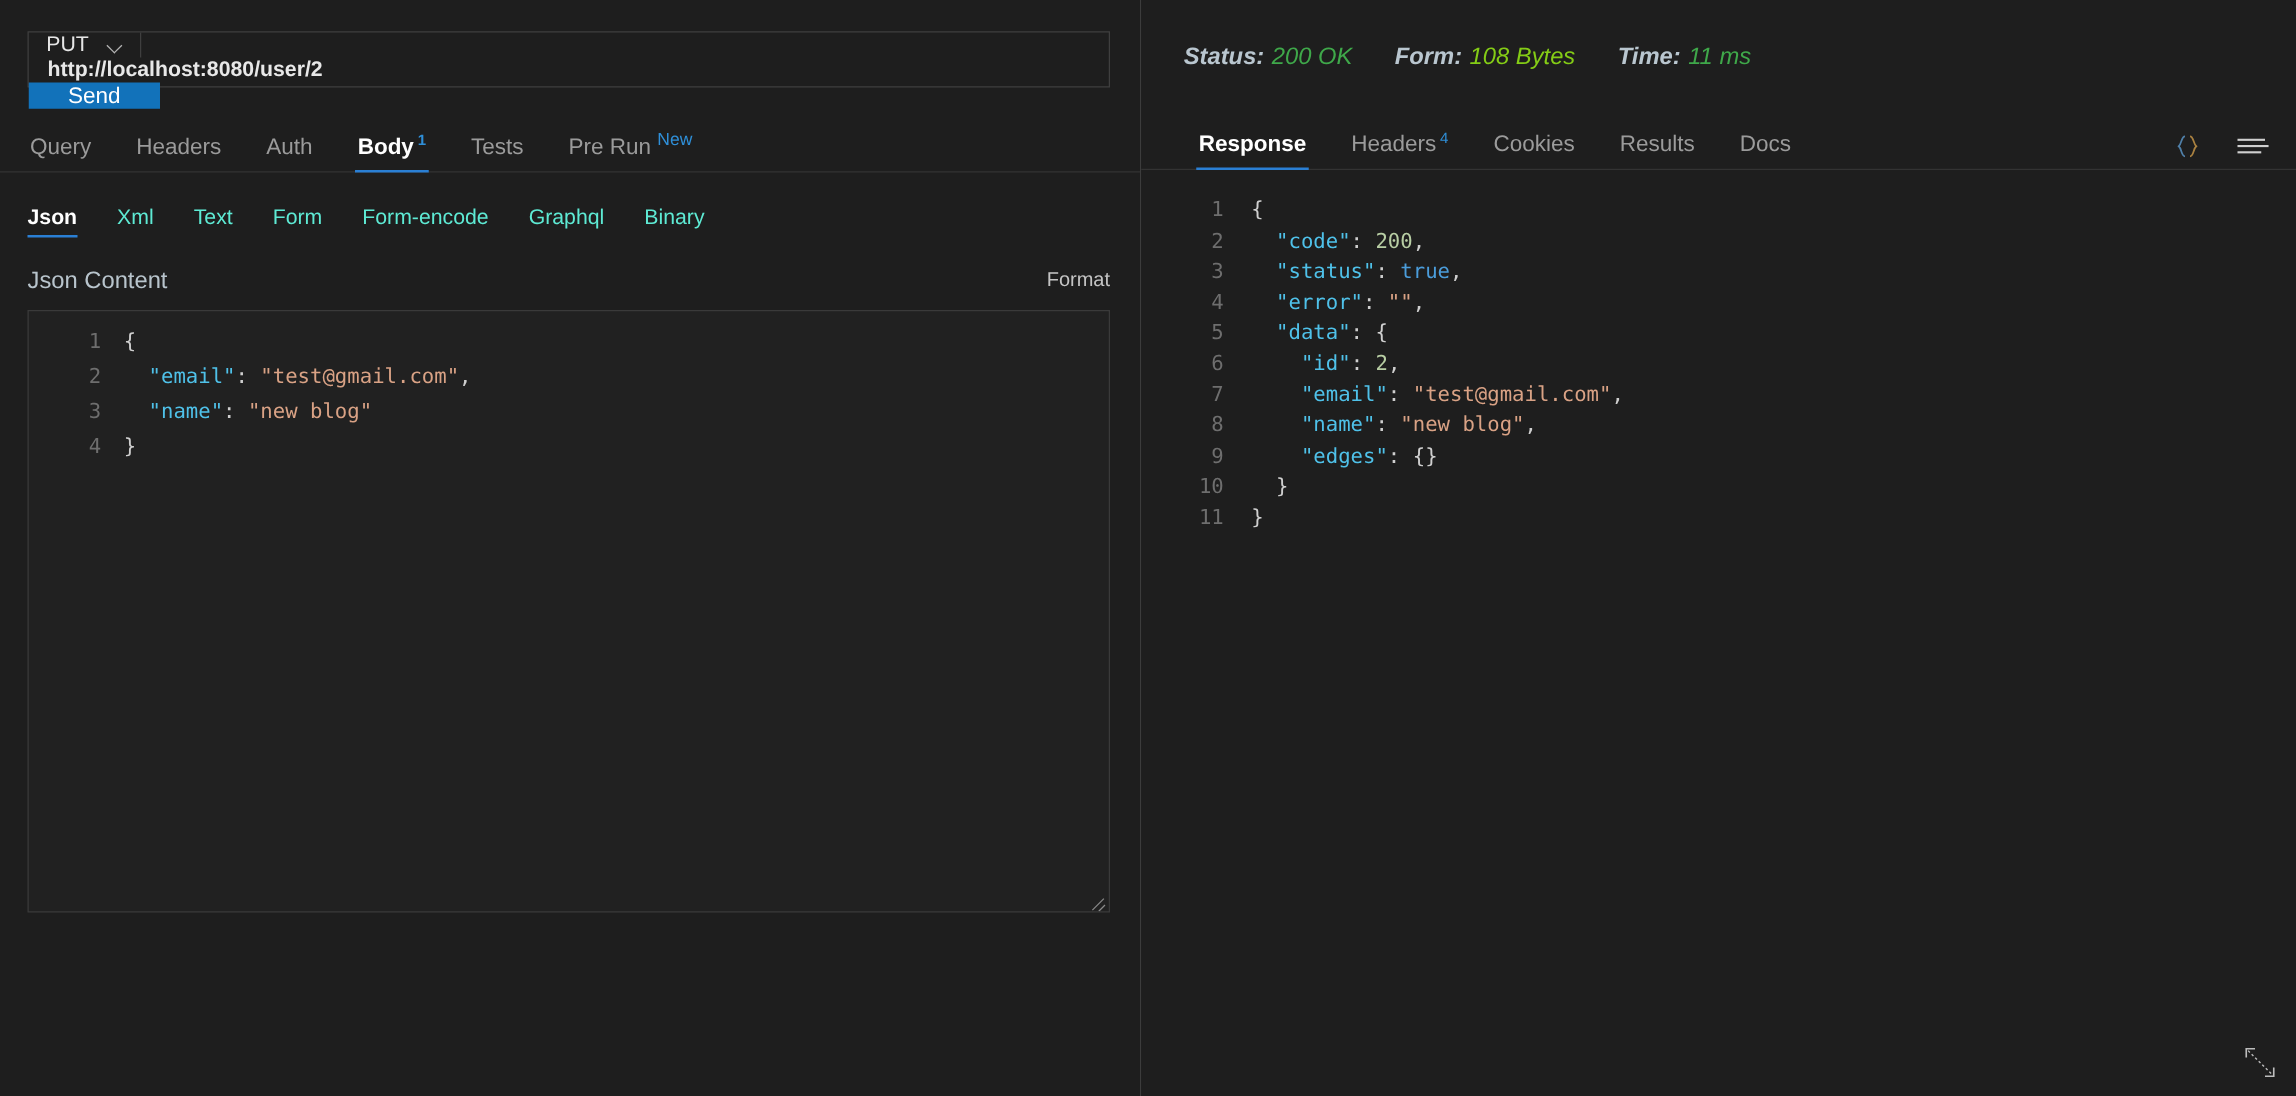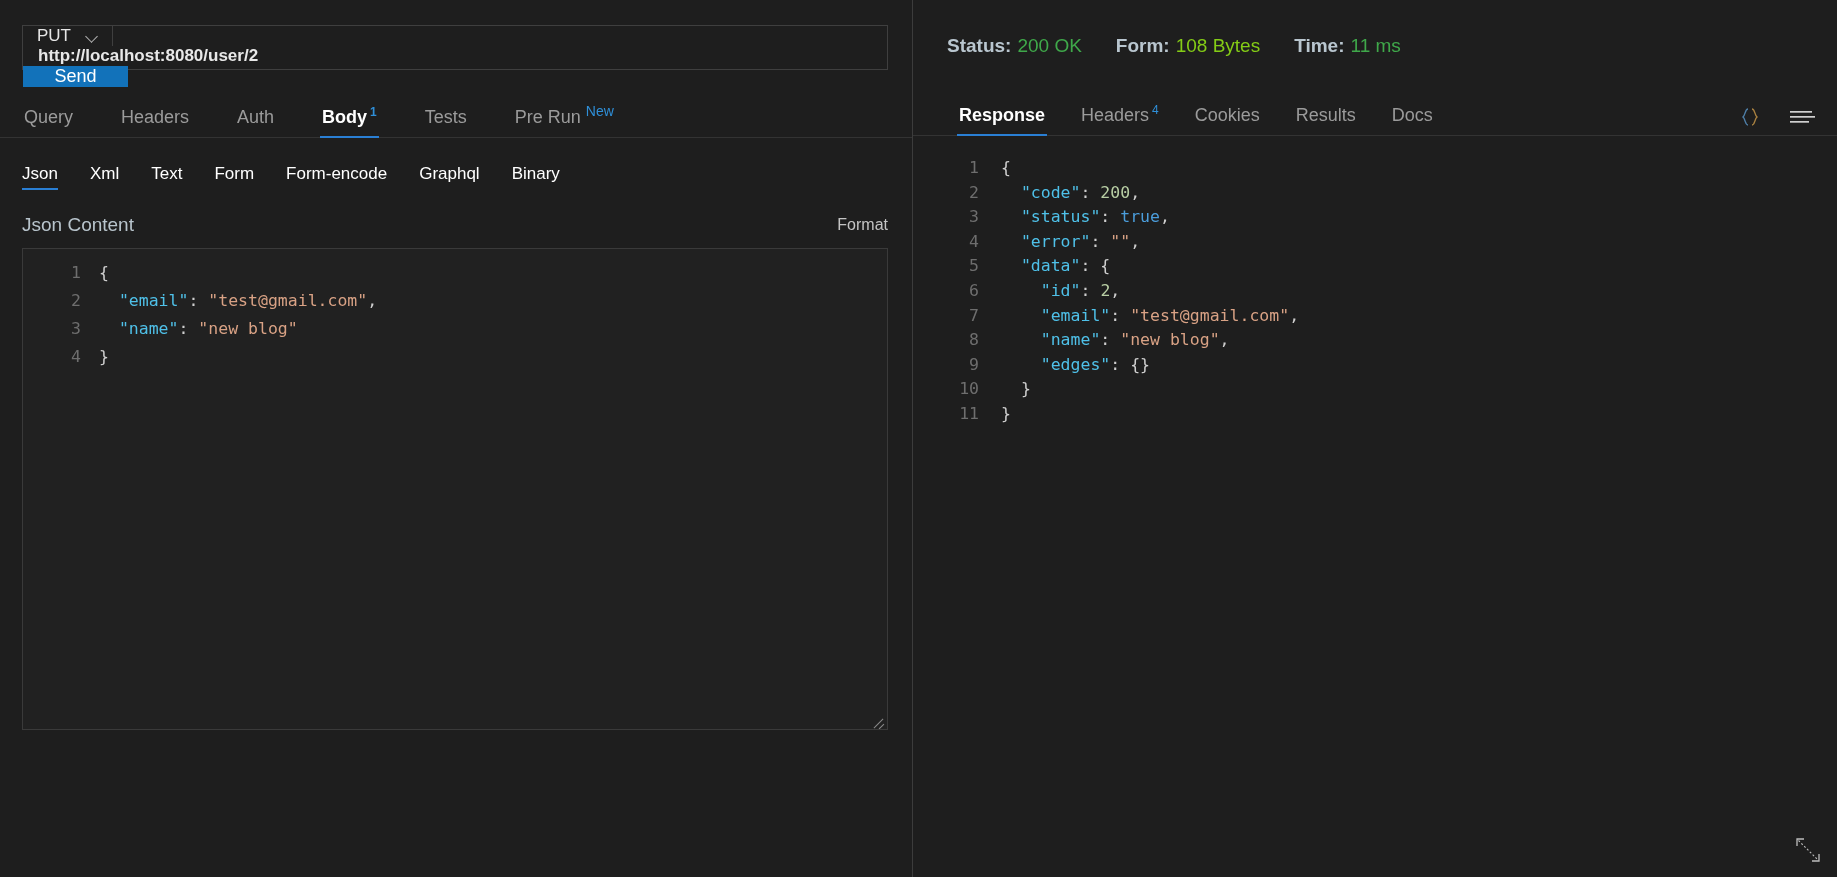--- a/index.html
+++ b/index.html
@@ -48,21 +48,21 @@
   }
   .send-btn {
     width: 105px; background: #1272ba; color: #fff;
     border: none; outline: none; cursor: pointer;
     font-size: 18px; font-family: "Liberation Sans", sans-serif;
   }
 
   
   .tabs-primary {
     display: flex; align-items: flex-end;
-    gap: 12px; padding: 0 0 0 6px;
+    gap: 0; padding: 0 0 0 6px;
     height: 48px; margin-top: 20px;
     border-bottom: 1px solid #333333;
   }
   .tab {
     position: relative; padding: 0 18px 11px 18px;
     color: #9b9b9b; font-size: 18px; cursor: pointer;
     line-height: 1; white-space: nowrap; user-select: none;
   }
   .tab.active { color: #ffffff; font-weight: bold; }
   .tab.active::after {
@@ -73,24 +73,24 @@
   .sup { color: #2f8fd8; font-size: 12px; vertical-align: super; margin-left: 3px; }
   .sup-new { color: #2f8fd8; font-size: 14px; vertical-align: super; margin-left: 5px; }
 
   
   .tabs-secondary {
     display: flex; align-items: flex-end;
     padding-left: 6px; height: 52px; padding-top: 18px;
   }
   .tab2 {
     position: relative; padding: 0 16px 8px 16px;
-    color: #ffffff; font-size: 17px; cursor: pointer;
+    color: #5eead4; font-size: 17px; cursor: pointer;
     line-height: 1; white-space: nowrap; user-select: none;
   }
-  .tab2.active { color: #ffffff; font-weight: normal; }
+  .tab2.active { color: #ffffff; font-weight: bold; }
   .tab2.active::after {
     content: ""; position: absolute;
     left: 16px; right: 16px; bottom: 0;
     height: 2px; background: #2a7fd4;
   }
 
   .content-head {
     display: flex; align-items: center; justify-content: space-between;
     margin: 24px 24px 0 22px;
   }
@@ -131,21 +131,21 @@
   .resize-grip::before { width: 13px; bottom: 3px; }
   .resize-grip::after  { width: 7px;  bottom: 0px; right: 0; }
 
   
   .right-panel {
     flex: 1; height: 877px; background: #1e1e1e;
     display: flex; flex-direction: column; position: relative;
   }
   .status-row {
     display: flex; align-items: center; gap: 34px;
-    padding: 0 0 0 34px; height: 92px;
+    padding: 0 0 0 34px; height: 92px; font-style: italic;
   }
   .stat { font-size: 19px; color: #b9c6cf; white-space: nowrap; }
   .stat b { font-weight: bold; }
   .stat .val { margin-left: 6px; }
 
   .resp-tabbar {
     display: flex; align-items: flex-end;
     height: 44px; border-bottom: 1px solid #333333;
     padding-left: 28px; position: relative;
   }

